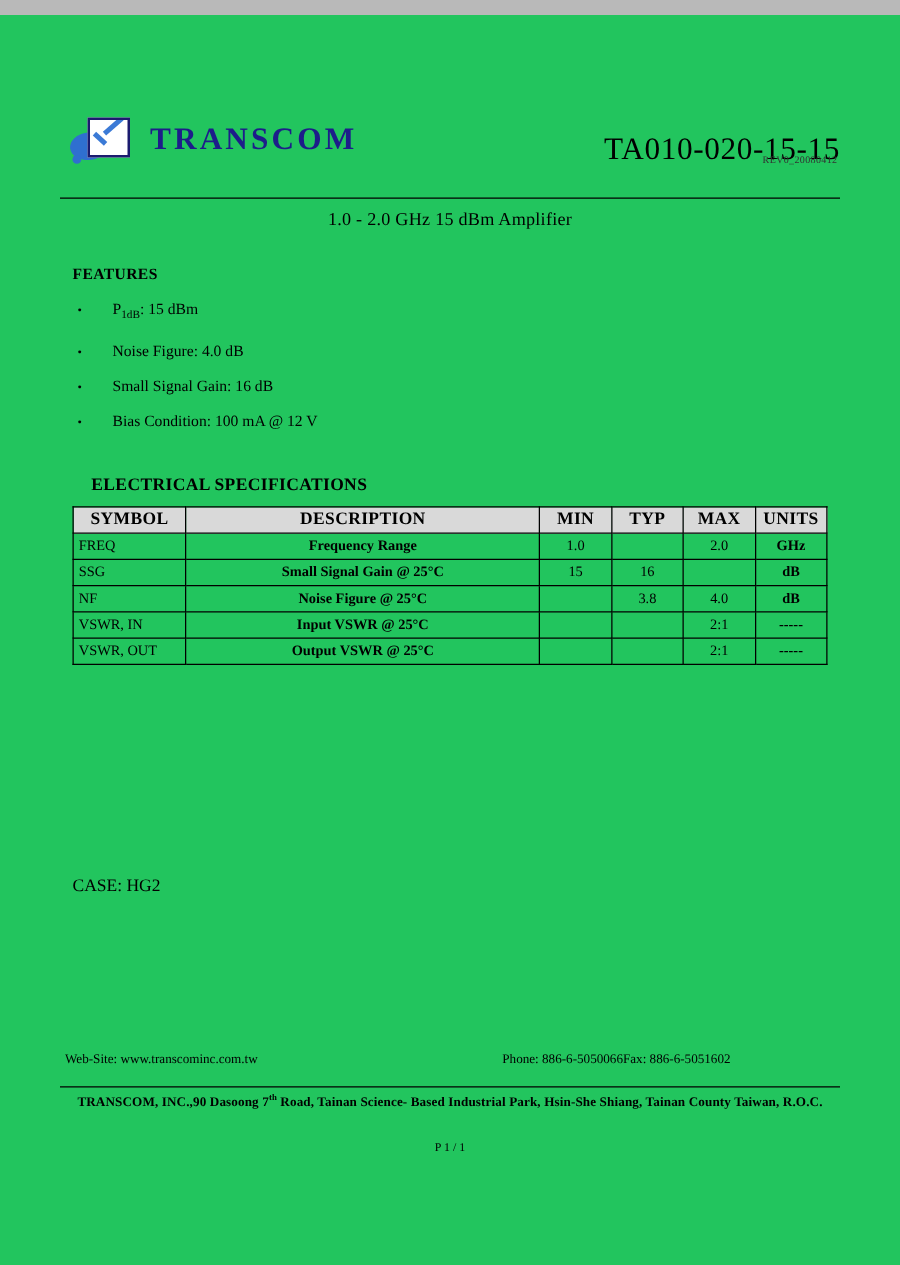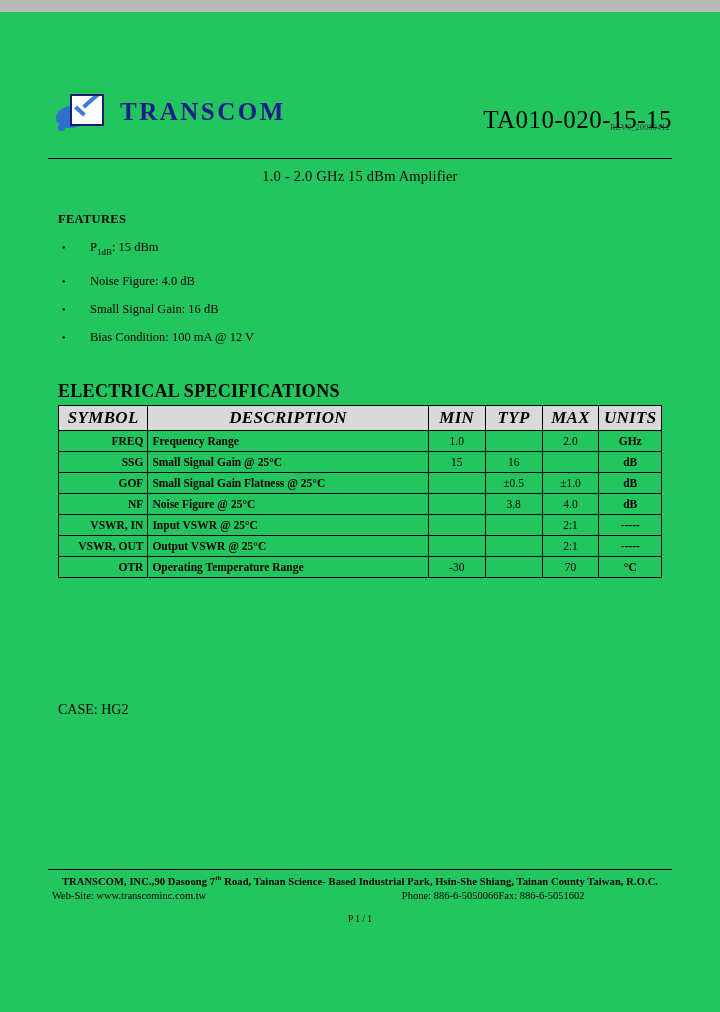--- a/index.html
+++ b/index.html
@@ -163,23 +163,23 @@
     box-sizing: border-box;
   }
   .feat .txt sub {
     font-size: 9px;
   }
   .feat:first-child { margin-bottom: 17px; }
 
   
   .spec-head {
     position: absolute;
-    left: 10px;
+    left: 25px;
     top: 327px;
-    font-size: 18px;
+    font-size: 14px;
     font-weight: bold;
     letter-spacing: 0.3px;
   }
   table.spec {
     position: absolute;
     left: 10px;
     top: 351px;
     width: 604px;
     border-collapse: collapse;
     font-size: 11.5px;
@@ -187,27 +187,26 @@
   table.spec td, table.spec th {
     border: 1px solid #000;
     padding: 2px 4px;
     height: 19px;
     box-sizing: border-box;
   }
   table.spec thead th {
     background: #d9d9d9;
     font-weight: bold;
     text-align: center;
-    font-size: 17px;
+    font-size: 14px;
     letter-spacing: 0.3px;
     height: 21px;
-    font-style: italic;
-  }
-  .c-sym { width: 88px; text-align: right; font-weight: bold; }
-  .c-desc { width: 276px; text-align: left; padding-left: 6px; font-weight: bold; }
+  }
+  .c-sym { width: 88px; text-align: left; font-weight: normal; }
+  .c-desc { width: 276px; text-align: center; padding-left: 6px; font-weight: bold; }
   .c-min, .c-typ, .c-max { width: 56px; text-align: center; }
   .c-units { width: 56px; text-align: center; font-weight: bold; }
   td.small-desc {
     font-size: 9.5px;
     font-weight: bold;
   }
   tr.tall td { height: 21px; }
   .sym-sub sub { font-size: 8.5px; }
 
   .case-line {
@@ -233,21 +232,21 @@
     text-align: center;
     font-size: 10.5px;
     font-weight: bold;
     letter-spacing: 0.1px;
   }
   .foot-line1 sup { font-size: 7px; }
   .foot-line2 {
     position: absolute;
     left: 0;
     right: 0;
-    top: 836px;
+    top: 788px;
     font-size: 10.5px;
     display: flex;
   }
   .foot-web { width: 40%; padding-left: 4px; }
   .foot-phone { width: 32%; text-align: right; }
   .foot-fax { width: 28%; text-align: left; }
   .page-num {
     position: absolute;
     left: 0;
     right: 0;
@@ -323,28 +322,20 @@
         </tr>
         <tr class="tall">
           <td class="c-sym">SSG</td>
           <td class="c-desc">Small Signal Gain @ 25°C</td>
           <td class="c-min">15</td>
           <td class="c-typ">16</td>
           <td class="c-max"></td>
           <td class="c-units">dB</td>
         </tr>
         <tr class="tall">
-          <td class="c-sym">GOF</td>
-          <td class="c-desc">Small Signal Gain Flatness @ 25°C</td>
-          <td class="c-min"></td>
-          <td class="c-typ">±0.5</td>
-          <td class="c-max">±1.0</td>
-          <td class="c-units">dB</td>
-        </tr>
-        <tr class="tall">
           <td class="c-sym">NF</td>
           <td class="c-desc">Noise Figure @ 25°C</td>
           <td class="c-min"></td>
           <td class="c-typ">3.8</td>
           <td class="c-max">4.0</td>
           <td class="c-units">dB</td>
         </tr>
         <tr class="tall">
           <td class="c-sym">VSWR, IN</td>
           <td class="c-desc">Input VSWR @ 25°C</td>
@@ -353,28 +344,20 @@
           <td class="c-max">2:1</td>
           <td class="c-units">-----</td>
         </tr>
         <tr class="tall">
           <td class="c-sym">VSWR, OUT</td>
           <td class="c-desc">Output VSWR @ 25°C</td>
           <td class="c-min"></td>
           <td class="c-typ"></td>
           <td class="c-max">2:1</td>
           <td class="c-units">-----</td>
-        </tr>
-        <tr class="tall">
-          <td class="c-sym">OTR</td>
-          <td class="c-desc">Operating Temperature Range</td>
-          <td class="c-min">-30</td>
-          <td class="c-typ"></td>
-          <td class="c-max">70</td>
-          <td class="c-units">°C</td>
         </tr>
       </tbody>
     </table>
 
     <div class="case-line">CASE: HG2</div>
 
     <div class="foot-rule"></div>
     <div class="foot-line1"><span>TRANSCOM, INC.,90 Dasoong 7</span><sup>th</sup><span> Road, Tainan Science- Based Industrial Park, Hsin-She Shiang, Tainan County Taiwan, R.O.C.</span></div>
     <div class="foot-line2">
       <div class="foot-web">Web-Site: www.transcominc.com.tw</div>

